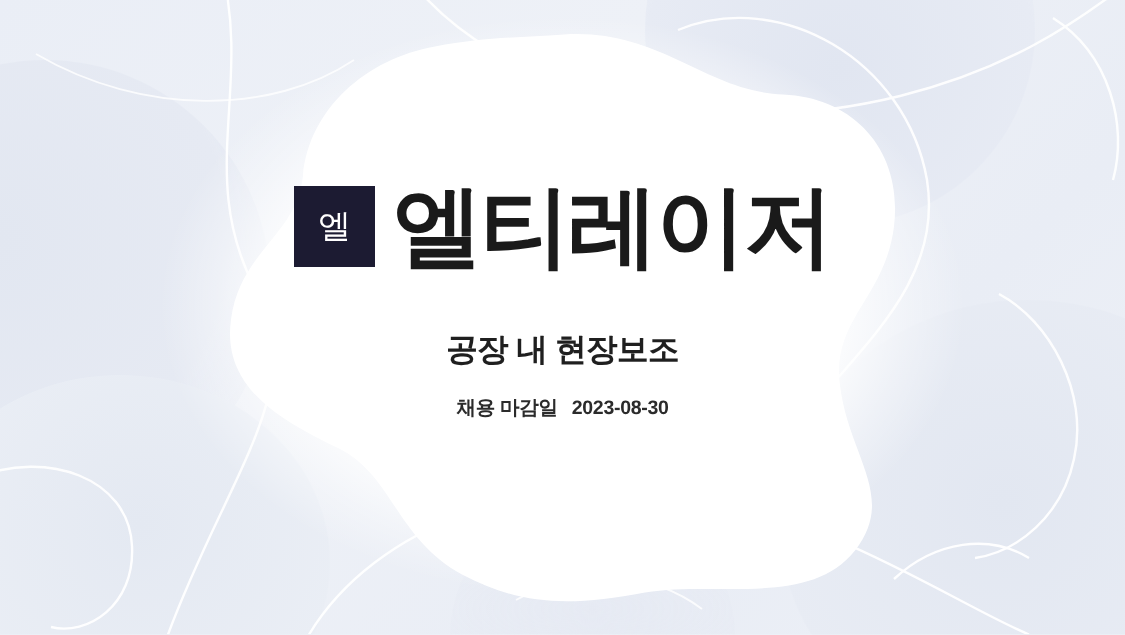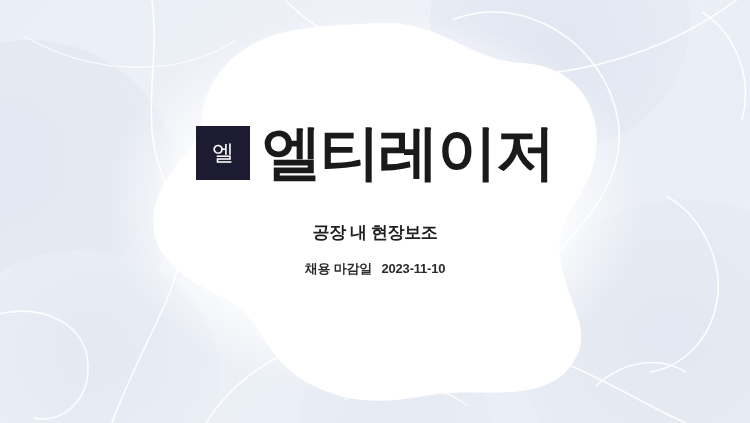--- a/index.html
+++ b/index.html
@@ -135,21 +135,21 @@
     font-size: 60px;
     font-weight: 700;
     color: #1a1a1a;
     line-height: 1;
     letter-spacing: -1.5px;
     white-space: nowrap;
   }
 
   .job-title {
     margin-top: 38px;
-    font-size: 17px;
+    font-size: 21px;
     font-weight: 700;
     color: #1f1f1f;
     letter-spacing: -0.4px;
     white-space: nowrap;
   }
 
   .deadline {
     margin-top: 16px;
     font-size: 13px;
     font-weight: 700;
@@ -205,17 +205,17 @@
       <div class="logo-badge">
         <span>엘</span>
       </div>
       <div class="wordmark">엘티레이저</div>
     </div>
 
     <div class="job-title">공장 내 현장보조</div>
 
     <div class="deadline">
       <span class="dl-label">채용 마감일</span>
-      <span>2023-11-10</span>
+      <span>2023-08-30</span>
     </div>
 
   </div>
 </div>
 
 </body></html>

